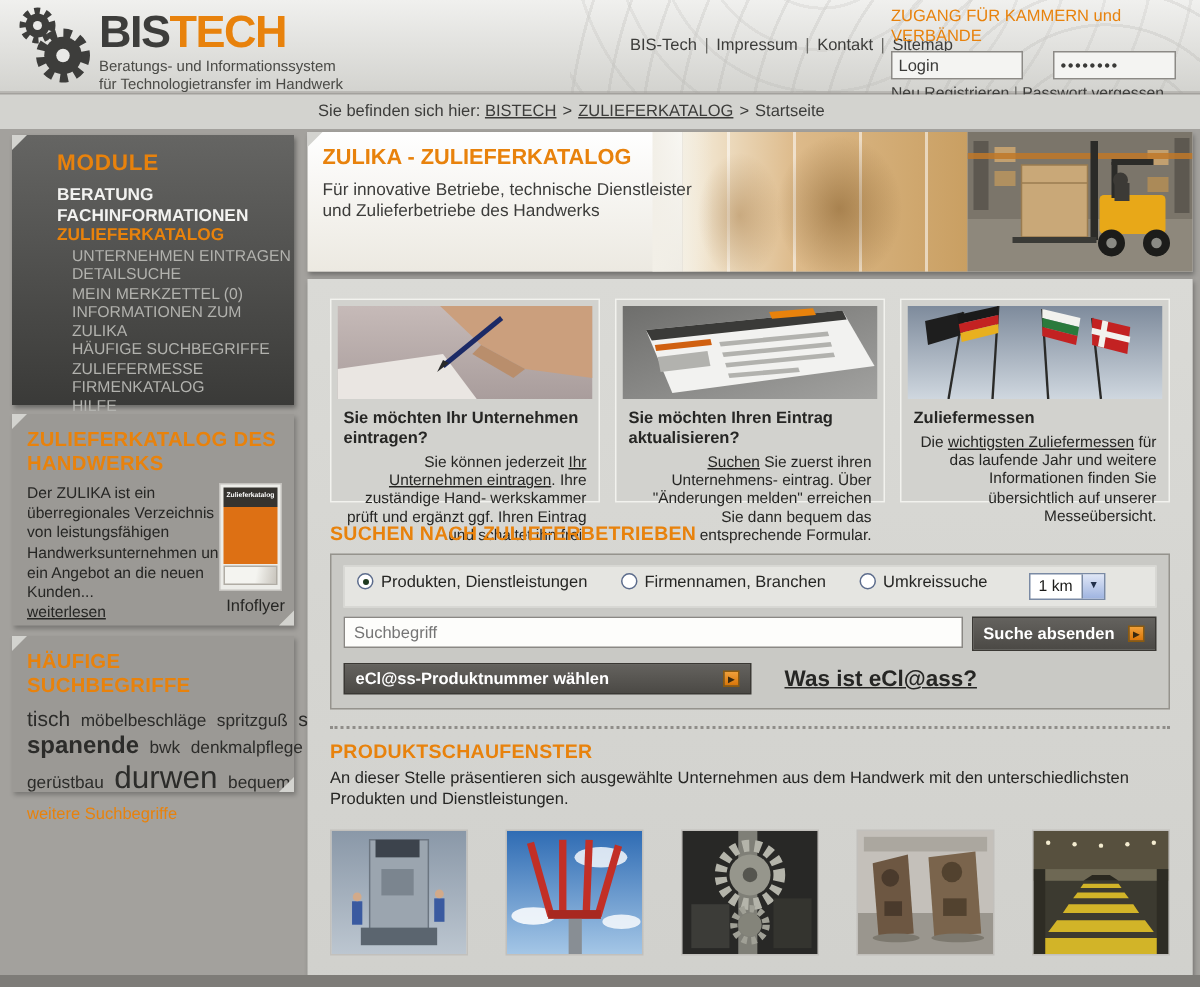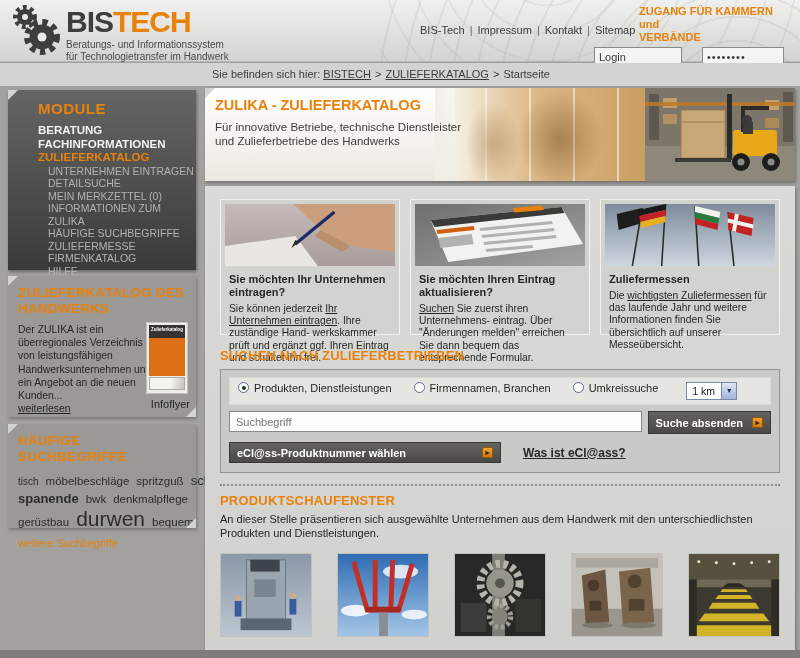--- a/index.html
+++ b/index.html
@@ -26,21 +26,21 @@
   .logo-gears { width:56px; height:56px; }
   .logo-textblock { margin-left:2px; margin-top:4px; }
   .wordmark { font-size:30px; font-weight:bold; letter-spacing:-1px; line-height:30px; }
   .wordmark .bis { color:#3d3d3b; }
   .wordmark .tech { color:#e8820c; }
   .tagline { font-size:10px; color:#4a4a46; line-height:12px; margin-top:2px; }
   .topnav { position:absolute; left:420px; top:24px; font-size:11px; color:#3c3c3a; white-space:nowrap; }
   .topnav span.item { cursor:pointer; }
   .topnav span.div { color:#6a6a66; margin:0 5px; }
   .access { position:absolute; right:10px; top:5px; width:196px; }
-  .access-title { font-size:11px; font-weight:bold; color:#e8820c; line-height:13px;margin-left:45px; }
+  .access-title { font-size:11px; font-weight:normal; color:#e8820c; line-height:13px; }
   .access-row { display:flex; margin-top:3px; gap:20px; }
   .access-row input {
     height:19px; border:1px solid #8c8a86; background:#f4f4f2;
     font-family:"Liberation Sans",sans-serif; font-size:11px; color:#3a3a38; padding:0 4px;
   }
   .login-inp { width:88px; }
   .pass-inp { width:82px; letter-spacing:1px; }
   .access-go {
     width:18px; height:19px; background:linear-gradient(#f0952a,#d97508);
     border:1px solid #b86508; color:#fff; font-size:9px; line-height:17px; text-align:center; cursor:pointer;
@@ -70,22 +70,22 @@
   .kat-text { font-size:10.4px; color:#262624; line-height:13.2px; margin-top:6px; width:134px; }
   .kat-more { font-size:10.4px; color:#262624; text-decoration:underline; cursor:pointer; }
   .flyer { position:absolute; right:8px; top:46px; width:42px; height:72px; background:#ecece8; border:1px solid #c4c2be; padding:2px; cursor:pointer; }
   .flyer-top { height:13px; background:#35332f; color:#fff; font-size:4.5px; font-weight:bold; text-align:center; line-height:6px; padding-top:2px; overflow:hidden; }
   .flyer-body { height:38px; background:#dd7014; }
   .flyer-img { height:13px; margin-top:1px; background:linear-gradient(100deg,#f4f4f0 60%, #c8c4bc); border:1px solid #b0aca4; }
   .flyer-cap { position:absolute; right:6px; top:122px; font-size:11px; color:#262624; }
   .tagbox { top:424px; height:104px; }
   .cloud { margin-top:6px; color:#2c2c2a; }
   .cloud span { cursor:pointer; margin-right:7px; white-space:nowrap; }
-  .t1 { font-size:10px; } .t2 { font-size:11.5px; } .t3 { font-size:13px; }
-  .t4 { font-size:13px; font-weight:bold; } .t5 { font-size:21px; }
+  .t1 { font-size:14px; } .t2 { font-size:11.5px; } .t3 { font-size:13px; }
+  .t4 { font-size:16px; font-weight:bold; } .t5 { font-size:21px; }
   .tag-more { display:block; margin-top:6px; font-size:11px; color:#e8820c; cursor:pointer; }
   
   .banner { position:absolute; left:205px; top:88px; width:590px; height:93px; box-shadow:1px 2px 3px rgba(0,0,0,.3); }
   .banner-text { position:absolute; left:0; top:0; width:250px; height:93px; background:linear-gradient(#ffffff,#ece9e1); }
   .banner-mid { position:absolute; left:250px; top:0; width:190px; height:93px;
     background:
       radial-gradient(ellipse 60px 70px at 55% 55%, rgba(110,70,20,.45), transparent 70%),
       radial-gradient(ellipse 40px 60px at 20% 60%, rgba(140,90,30,.35), transparent 70%),
       repeating-linear-gradient(90deg, transparent 0 30px, rgba(255,255,255,.55) 30px 32px, transparent 32px 44px),
       linear-gradient(to right,#f6efdf, #ddba8a 40%, #c99f62);
@@ -96,40 +96,40 @@
   .banner-title { position:absolute; left:10px; top:9px; font-size:14.5px; font-weight:bold; color:#e8820c; z-index:3; }
   .banner-sub { position:absolute; left:10px; top:32px; font-size:11.5px; color:#3c3c3a; line-height:14px; z-index:3; }
   
   .panel { position:absolute; left:205px; top:186px; width:590px; height:556px;
     background:linear-gradient(#dadad6,#cfcfcb); box-shadow:1px 2px 3px rgba(0,0,0,.3); padding:13px 15px 0; }
   .teasers { display:flex; gap:10px; }
   .card { width:182px; height:136px; background:#d2d2ce; border:1px solid #f2f2ee; cursor:pointer; }
   .card-img { margin:4px; height:62px; }
   .card-img svg { display:block; width:100%; height:100%; }
   .card-h { font-size:11px; font-weight:bold; color:#262624; line-height:13px; padding:3px 8px 0; }
-  .card-t { font-size:10.3px; color:#262624; line-height:12.2px; padding:4px 8px 0; }
+  .card-t { font-size:10.3px; color:#262624; line-height:12.2px; padding:4px 8px 0;text-align:right; }
   .card-t .ilink { text-decoration:underline; cursor:pointer; }
   .sec-title { font-size:13px; font-weight:bold; color:#e8820c; margin-top:13px; letter-spacing:.2px; }
   .searchbox { margin-top:6px; border:1px solid #95938d; background:#c9c9c5; padding:7px 8px; }
   .radiorow { background:#e5e5e1; border:1px solid #d8d8d4; padding:4px 8px; display:flex; align-items:flex-start; font-size:11px; color:#262624; }
   .radio { width:11px; height:11px; border-radius:50%; background:#fff; border:1px solid #5c6c8c; margin-right:5px; position:relative; cursor:pointer; flex:none; }
   .radio.on::after { content:""; position:absolute; left:2.5px; top:2.5px; width:4px; height:4px; border-radius:50%; background:#1f3a1f; }
   .radiorow .rlbl { margin-right:22px; }
   .selbox { display:flex; margin-left:6px; border:1px solid #7a8aa4; background:#fff; height:18px; cursor:pointer; }
   .selval { font-size:10.5px; padding:2px 6px 0 5px; color:#1a1a18; }
   .selarrow { width:15px; background:linear-gradient(#dfe6f6,#9fb4e0); border-left:1px solid #7a8aa4; font-size:7px; color:#22304a; text-align:center; line-height:16px; }
   .inputrow { display:flex; margin-top:6px; gap:6px; }
   .inputrow input { flex:1; height:21px; border:1px solid #8a8884; background:#fdfdfb; font-family:"Liberation Sans",sans-serif; font-size:11px; color:#4a4a46; padding:0 6px; }
   .dkbtn { background:linear-gradient(#64625e,#4b4945); border:1px solid #3a3834; color:#fff; font-size:11px; font-weight:bold;
     display:flex; align-items:center; cursor:pointer; padding:0 7px; height:23px; }
   .dkbtn .oicon { width:11px; height:11px; background:linear-gradient(#f0a03a,#d97508); border:1px solid #8a5a10;
     color:#3a2a10; font-size:8px; line-height:9px; text-align:center; margin-left:9px; flex:none; }
   .eclassrow { display:flex; align-items:center; margin-top:8px; margin-bottom:2px; }
   .eclassbtn { width:272px; justify-content:space-between; height:21px; }
-  .eclasslink { margin-left:22px; font-size:12px; font-weight:bold; color:#262624; text-decoration:underline; cursor:pointer; }
+  .eclasslink { margin-left:22px; font-size:15px; font-weight:bold; color:#262624; text-decoration:underline; cursor:pointer; }
   .dotsep { border-top:2px dotted #8f8d89; margin-top:11px; }
   .show-text { font-size:11px; color:#262624; line-height:13.5px; margin-top:5px; width:555px; }
   .products { display:flex; justify-content:space-between; margin-top:13px; }
   .prod { width:92px; height:84px; border:1px solid #c2c0bc; cursor:pointer; }
   .prod svg { display:block; width:100%; height:100%; }
   .footer { position:absolute; left:0; bottom:0; width:800px; height:8px; background:#7e7c78; }
 </style>
 </head>
 <body>
 

